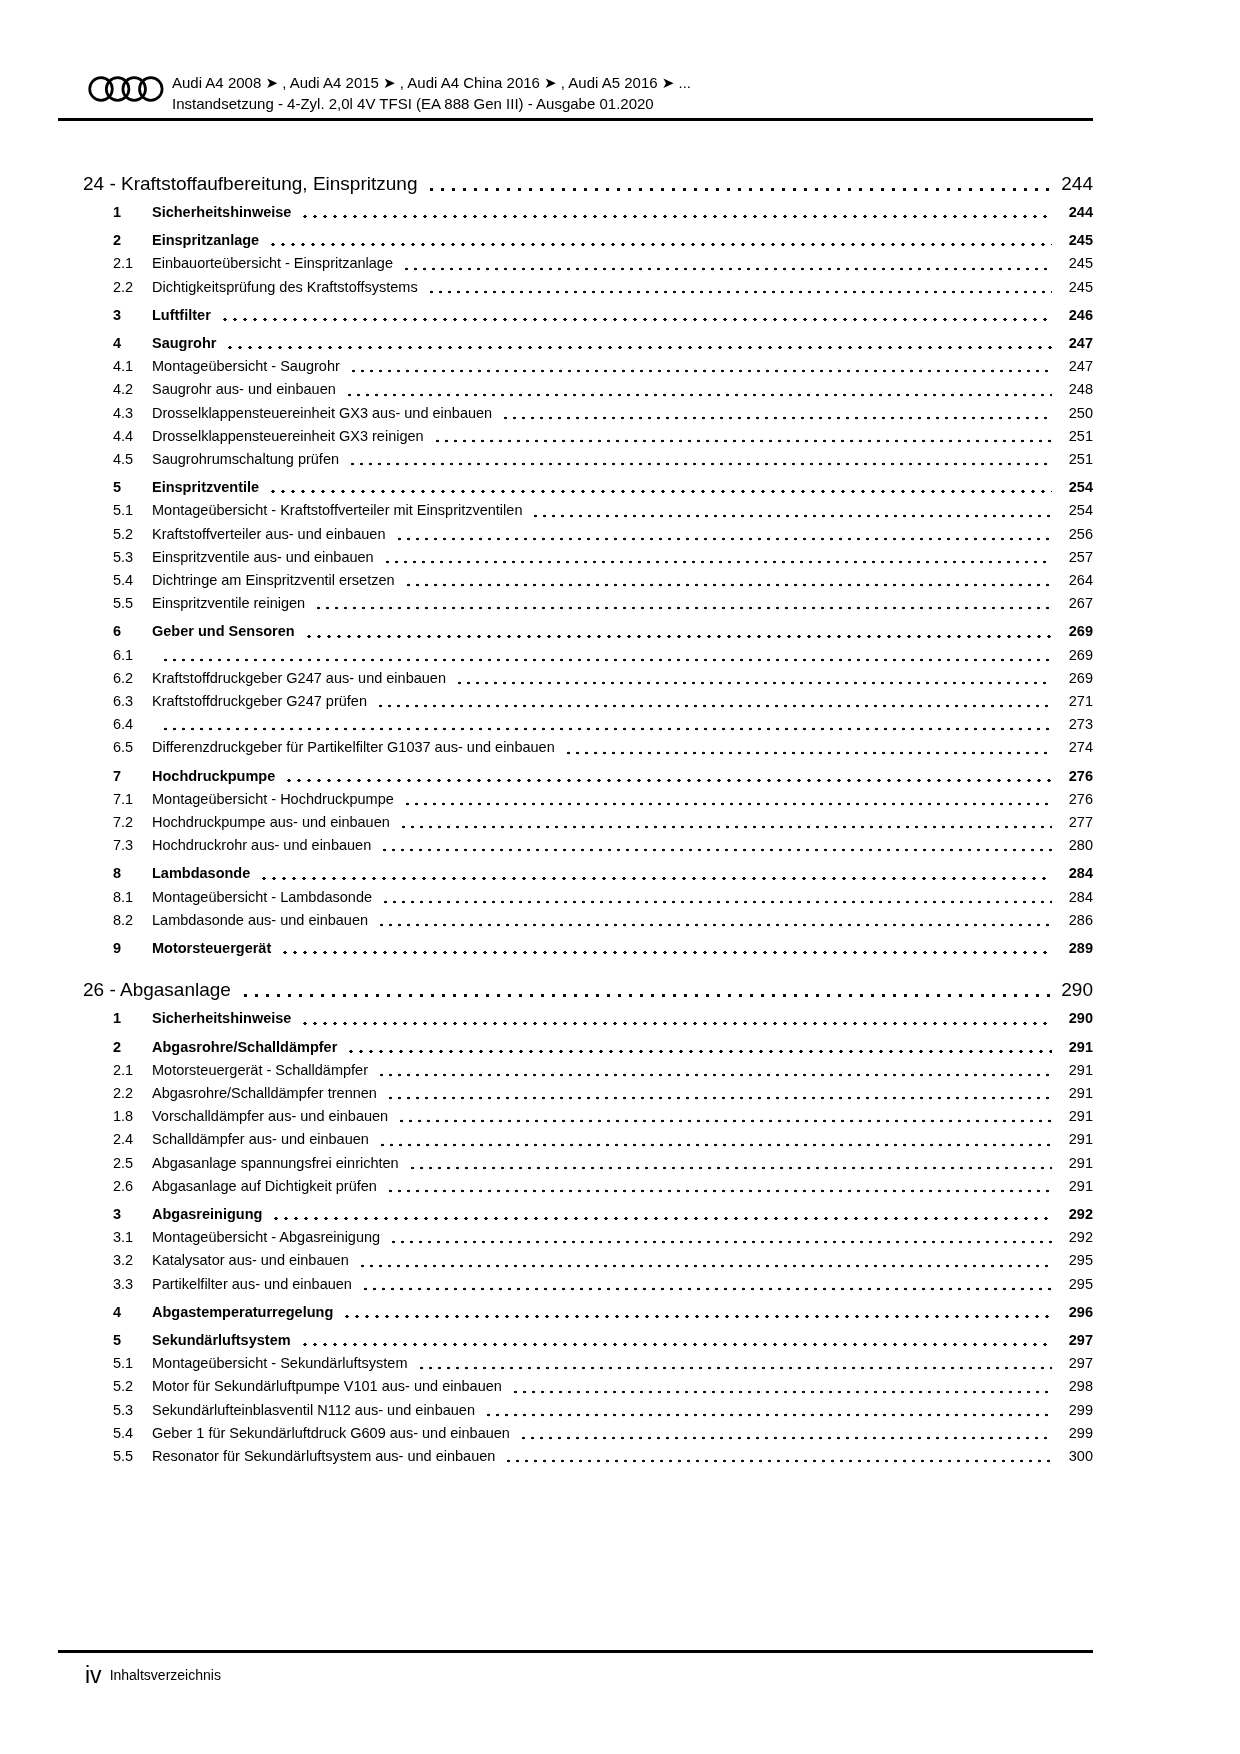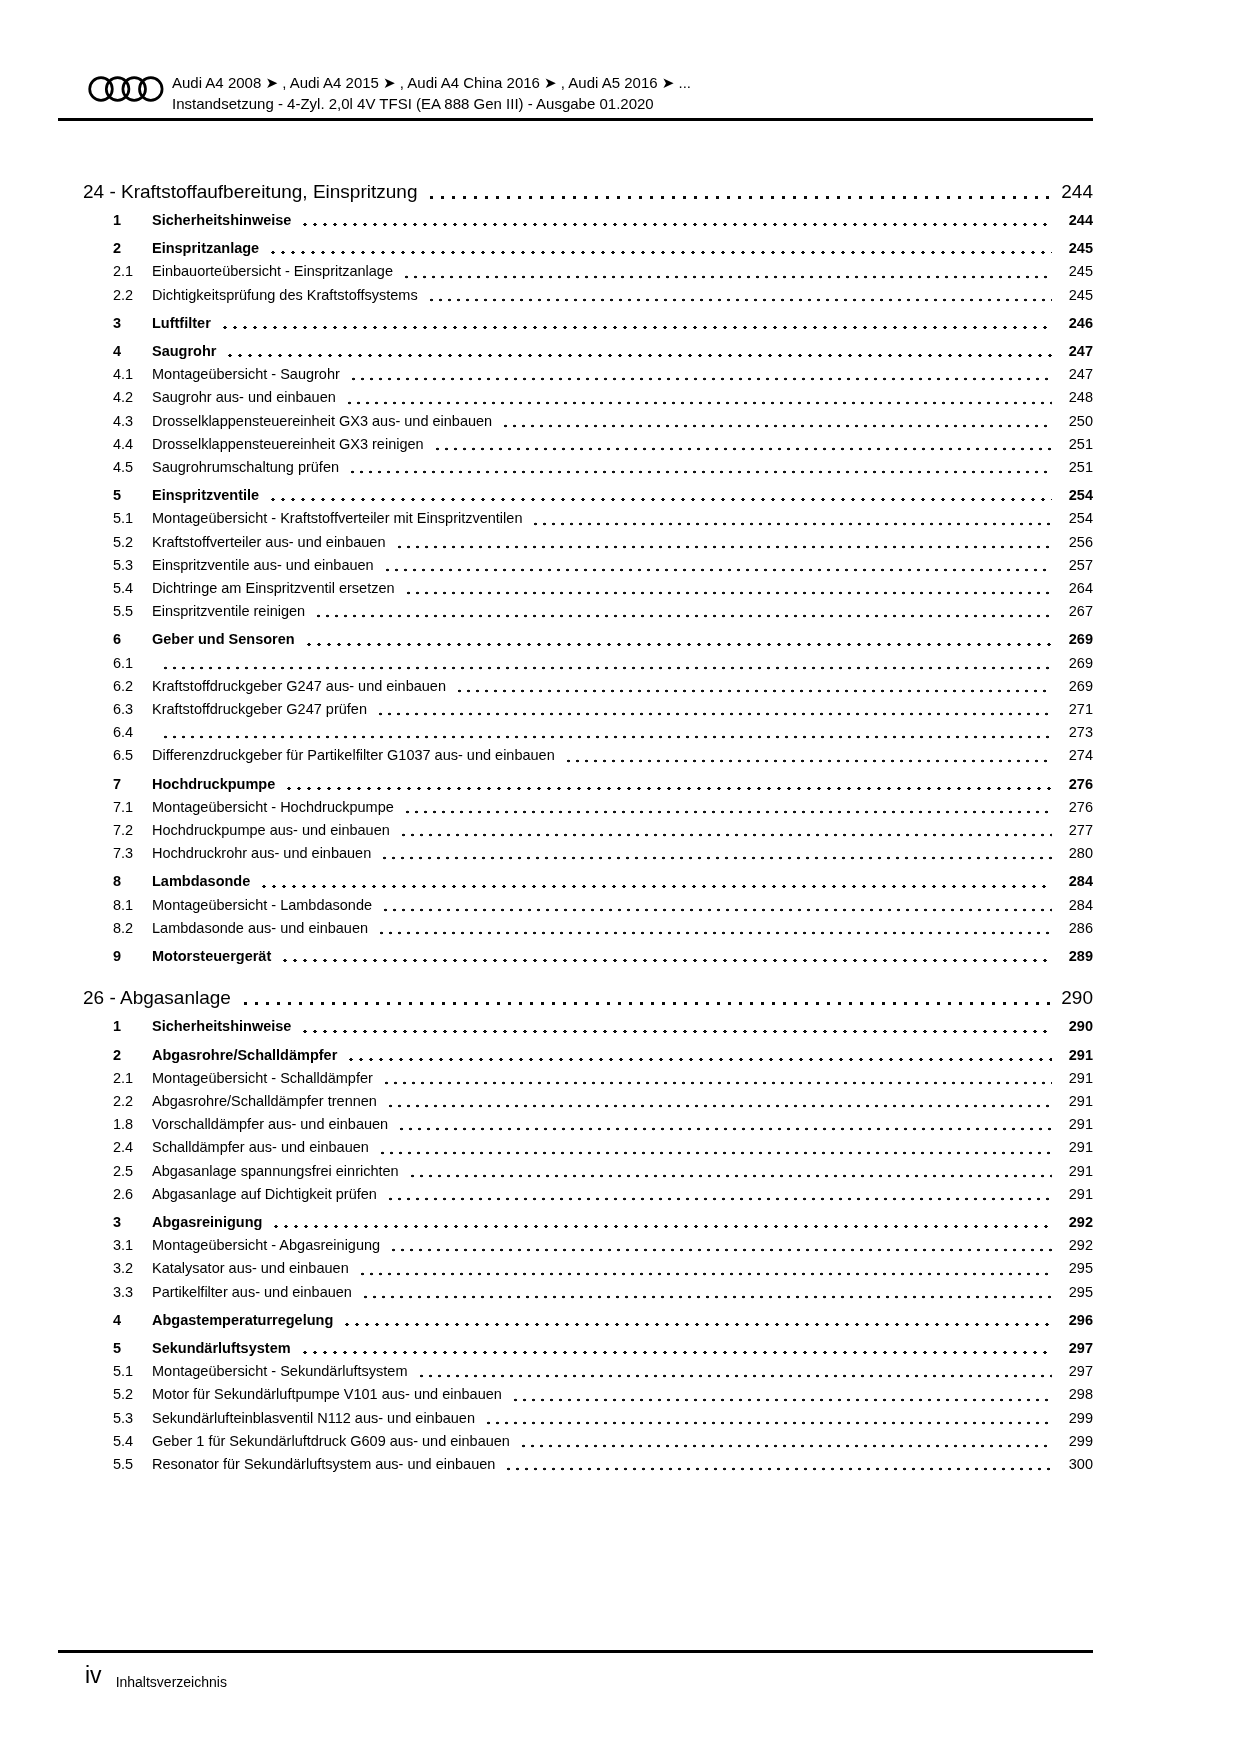--- a/index.html
+++ b/index.html
@@ -22,21 +22,21 @@
   .header-rule { position: absolute; top: 118px; left: 58px; width: 1035px; height: 3px; background: #000; }
 
   
   .toc { position: absolute; top: 172px; left: 83px; width: 1010px; font-size: 14.5px; }
   .row { display: flex; align-items: baseline; line-height: 23.2px; }
   .row.entry { padding-left: 30px; }
   .row.entry .num { flex: none; width: 39px; }
   .row.entry .title { flex: none; white-space: nowrap; }
   .row.entry.bold { font-weight: bold; margin-top: 5px; }
   .row.chapter { font-size: 19px; line-height: 24px; margin-top: 18px; }
-  .toc .row:first-child { margin-top: 8px; align-items: flex-end; }
+  .toc .row:first-child { margin-top: 0; align-items: flex-end; }
 
   .leader {
     flex: 1 1 auto;
     height: 4px;
     align-self: flex-end;
     margin: 0 7px 5px 9px;
     background-image: radial-gradient(circle, #141414 1.3px, transparent 1.55px);
     background-size: 9px 4px;
     background-repeat: repeat-x;
     background-position: 0 100%;
@@ -49,21 +49,21 @@
   .row.chapter .leader {
     height: 5px;
     margin-bottom: 4px;
     background-image: radial-gradient(circle, #0a0a0a 1.65px, transparent 1.9px);
     background-size: 11px 5px;
   }
   .page-num { flex: none; min-width: 34px; text-align: right; }
 
   
   .footer-rule { position: absolute; top: 1650px; left: 58px; width: 1035px; height: 2.5px; background: #000; }
-  footer { position: absolute; top: 1660px; left: 85px; display: flex; align-items: flex-end; gap: 14px; }
+  footer { position: absolute; top: 1660px; left: 85px; display: flex; align-items: center; gap: 8px; }
   .roman { font-size: 23px; line-height: 30px; }
   .fsec { font-size: 14px; }
 </style>
 </head>
 <body>
 
 <div id="page">
 
   <header>
     <svg class="logo" width="76" height="28" viewBox="0 0 76 28" aria-hidden="true">
@@ -282,21 +282,21 @@
         <span class="page-num">290</span>
       </div>
       <div class="row entry bold">
         <span class="num">2</span>
         <span class="title">Abgasrohre/Schalldämpfer</span>
         <span class="leader"></span>
         <span class="page-num">291</span>
       </div>
       <div class="row entry">
         <span class="num">2.1</span>
-        <span class="title">Montageübersicht - Schalldämpfer</span>
+        <span class="title">Motorsteuergerät - Schalldämpfer</span>
         <span class="leader"></span>
         <span class="page-num">291</span>
       </div>
       <div class="row entry">
         <span class="num">2.2</span>
         <span class="title">Abgasrohre/Schalldämpfer trennen</span>
         <span class="leader"></span>
         <span class="page-num">291</span>
       </div>
       <div class="row entry">

